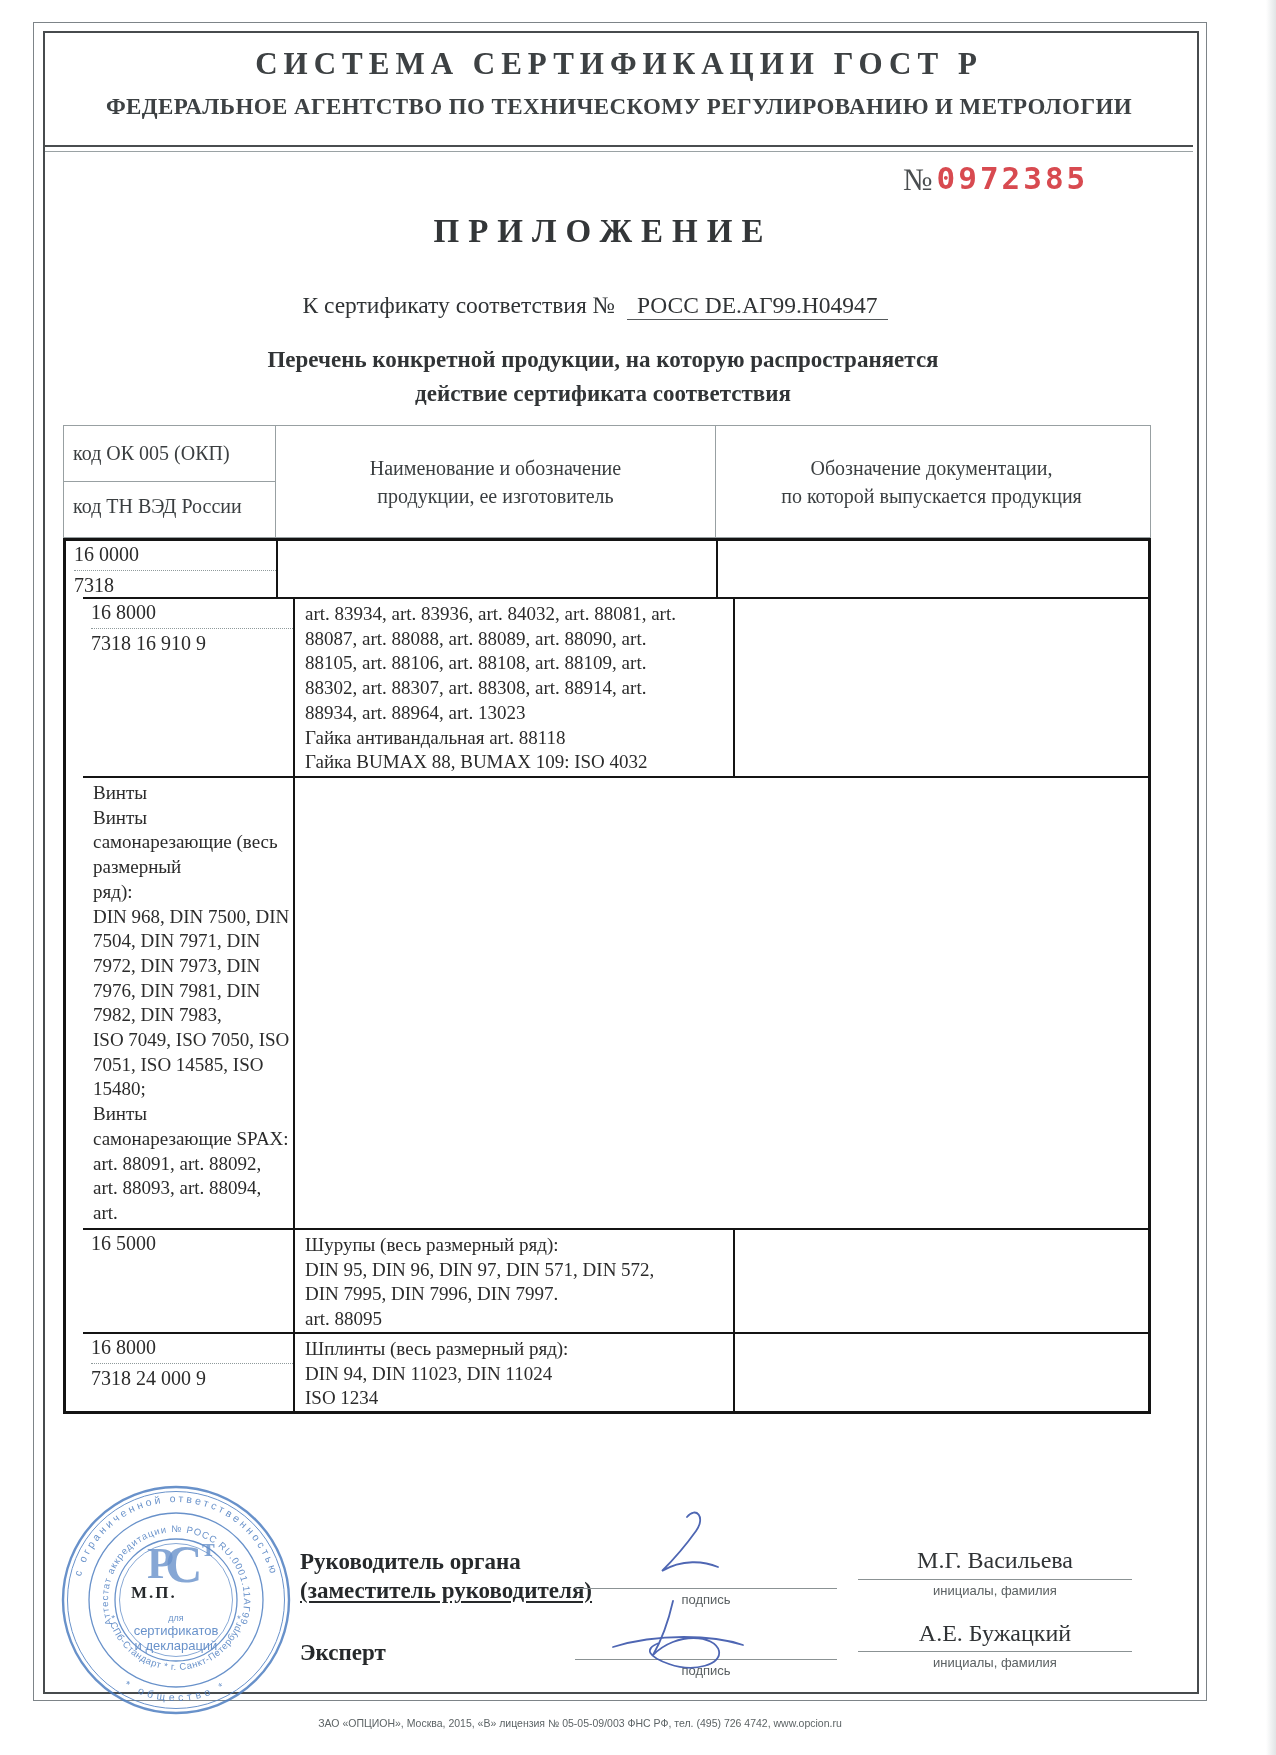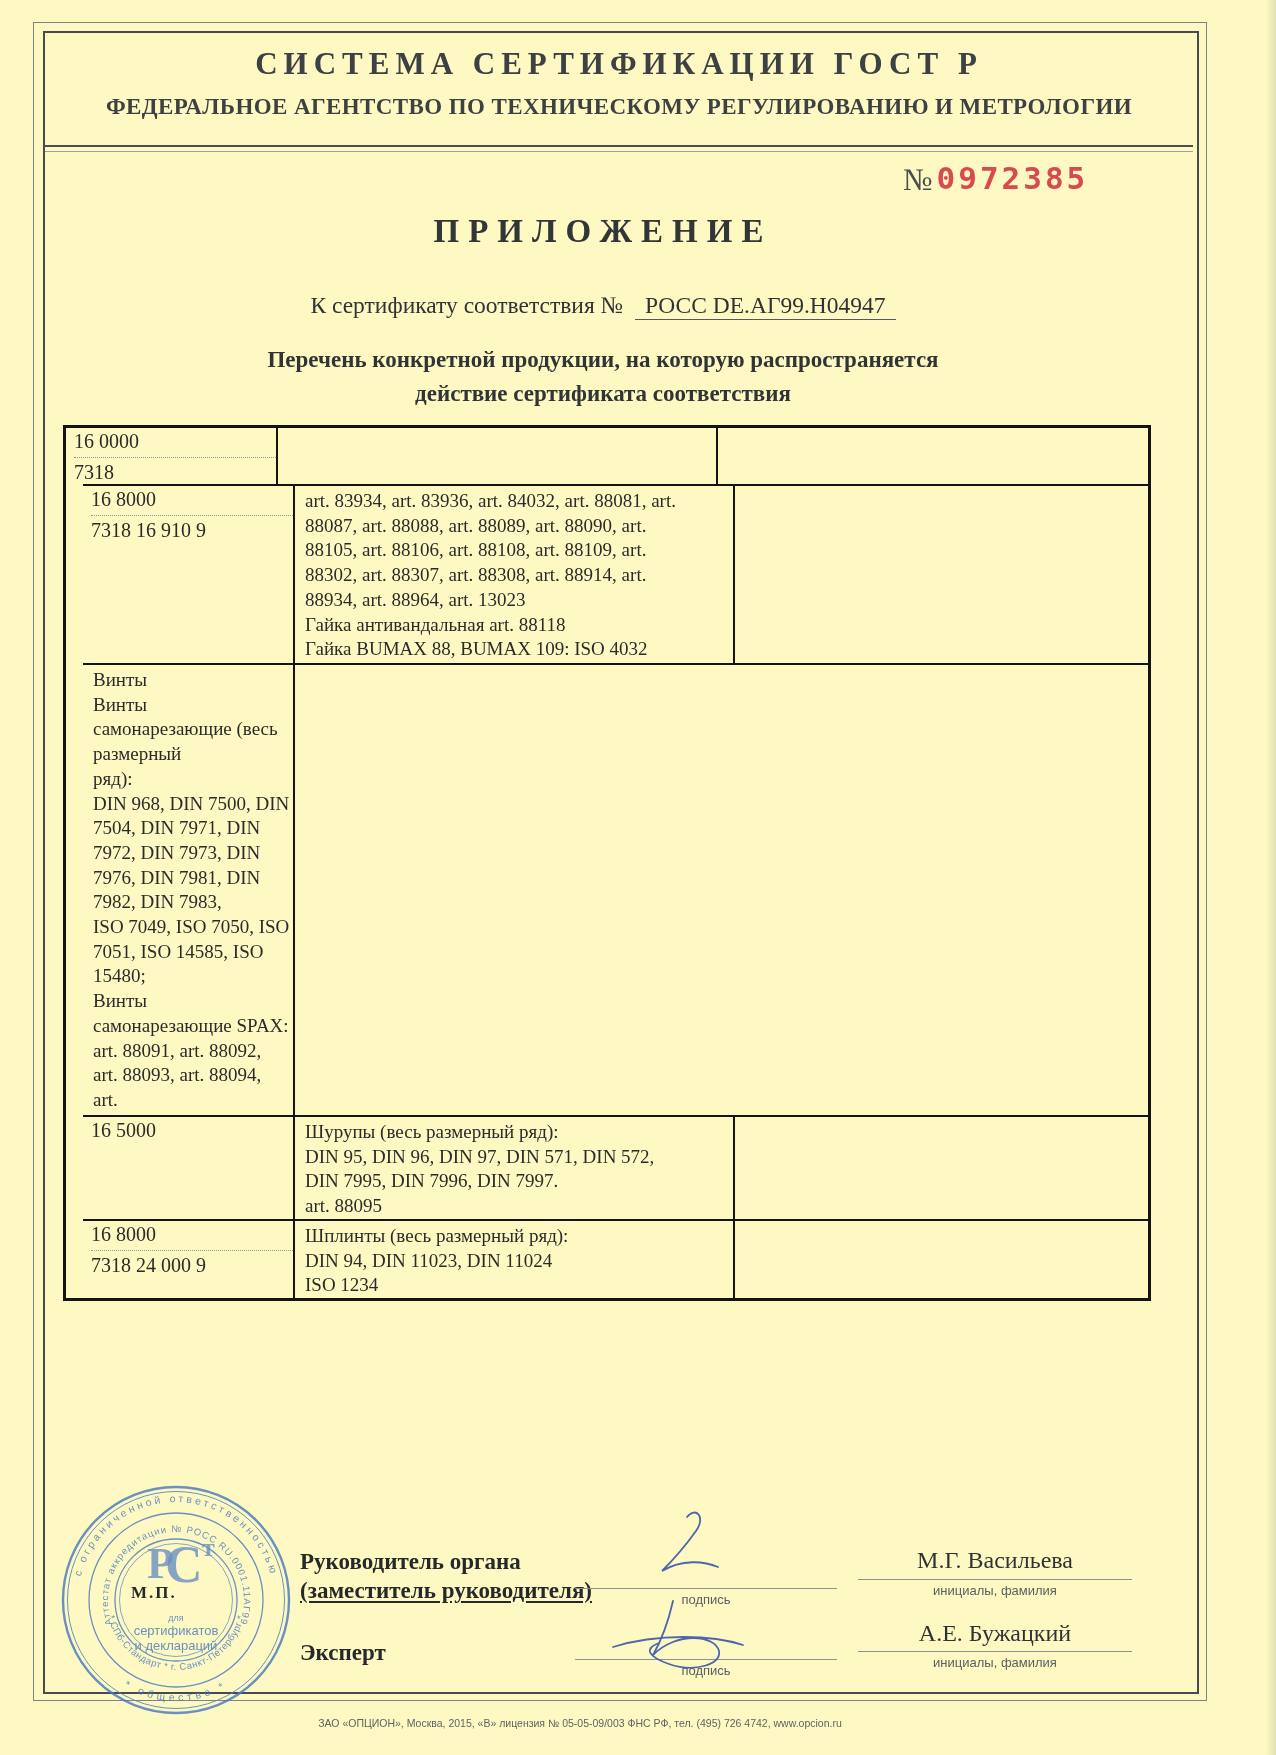--- a/index.html
+++ b/index.html
@@ -1,34 +1,34 @@
 <!DOCTYPE html>
 <html><head>
 <meta charset="utf-8">
 <style>
   html,body{margin:0;padding:0;background:#d8e0e2;}
-  .page{position:relative;width:1276px;height:1755px;background:#fef9c3;overflow:hidden;
+  .page{position:relative;width:1276px;height:1755px;background:#ffffff;overflow:hidden;
         font-family:"Liberation Serif","DejaVu Serif",serif;color:#2b2b2b;}
   .page::after{content:"";position:absolute;right:0;top:0;width:10px;height:100%;
         background:linear-gradient(to left,rgba(90,110,115,.18),rgba(90,110,115,0));pointer-events:none;}
   .frame-outer{position:absolute;left:33px;top:22px;width:1172px;height:1677px;border:1px solid #7d8488;}
   .frame-inner{position:absolute;left:43px;top:31px;width:1152px;height:1659px;border:2px solid #474b4d;}
   .hdr-sep{position:absolute;left:45px;top:145px;width:1148px;height:2px;background:#4a4e50;}
   .hdr-sep2{position:absolute;left:45px;top:151px;width:1148px;height:1px;background:#9aa2a4;}
   .title1{position:absolute;left:43px;top:46px;width:1152px;text-align:center;font-size:31px;
         font-weight:bold;letter-spacing:6px;color:#3d4143;}
   .title2{position:absolute;left:43px;top:94px;width:1152px;text-align:center;font-size:23px;
         font-weight:bold;letter-spacing:0.4px;color:#3d4143;}
   .docnum{position:absolute;left:903px;top:160px;white-space:nowrap;}
   .docnum .nsign{font-size:31px;color:#4a4e50;}
   .docnum .digits{font-family:"DejaVu Sans Mono",monospace;font-size:31px;font-weight:bold;
         letter-spacing:3px;color:#d84a50;vertical-align:1px;}
   .appendix{position:absolute;left:43px;top:213px;width:1120px;text-align:center;font-size:33px;
         font-weight:bold;letter-spacing:9px;color:#333638;}
-  .certline{position:absolute;left:43px;top:292px;width:1120px;text-align:center;font-size:23.5px;color:#303335;}
+  .certline{position:absolute;left:35px;top:292px;width:1120px;text-align:center;font-size:23.5px;color:#303335;}
   .certline .certno{border-bottom:1.5px solid #55595b;padding:0 10px 1px 10px;margin-left:6px;}
   .sub1{position:absolute;left:43px;top:347px;width:1120px;text-align:center;font-size:23px;font-weight:bold;color:#313436;}
   .sub2{position:absolute;left:43px;top:381px;width:1120px;text-align:center;font-size:23px;font-weight:bold;color:#313436;}
 
   
   .tbl{position:absolute;left:63px;top:425px;width:1088px;}
   .thead{display:grid;grid-template-columns:212px 440px 431px;height:113px;border:1px solid #98a0a2;box-sizing:border-box;}
   .thead .hc{border-right:1px solid #98a0a2;font-size:20px;color:#3a3e40;}
   .thead .hc:last-child{border-right:none;}
   .h1a{height:56px;border-bottom:1px solid #98a0a2;padding:16px 0 0 9px;box-sizing:border-box;}
@@ -92,20 +92,30 @@
 
   <div class="certline">
     <span>К сертификату соответствия №</span>
     <span class="certno">РОСС DE.АГ99.Н04947</span>
   </div>
 
   <div class="sub1">Перечень конкретной продукции,  на которую распространяется</div>
   <div class="sub2">действие сертификата соответствия</div>
 
   <div class="tbl">
+    <div class="thead">
+      <div class="hc">
+        <div class="h1a">код ОК 005 (ОКП)</div>
+        <div class="h1b">код ТН ВЭД России</div>
+      </div>
+      <div class="hc hcenter">Наименование и обозначение
+продукции, ее изготовитель</div>
+      <div class="hc hcenter">Обозначение документации,
+по которой выпускается продукция</div>
+    </div>
 
     <div class="tbody">
       <div class="trow r1">
         <div class="c1">
           <div class="code1">16 0000</div>
           <div class="code2">7318</div>
         </div>
         <div class="c2"></div>
         <div class="c3"></div>
       </div>

